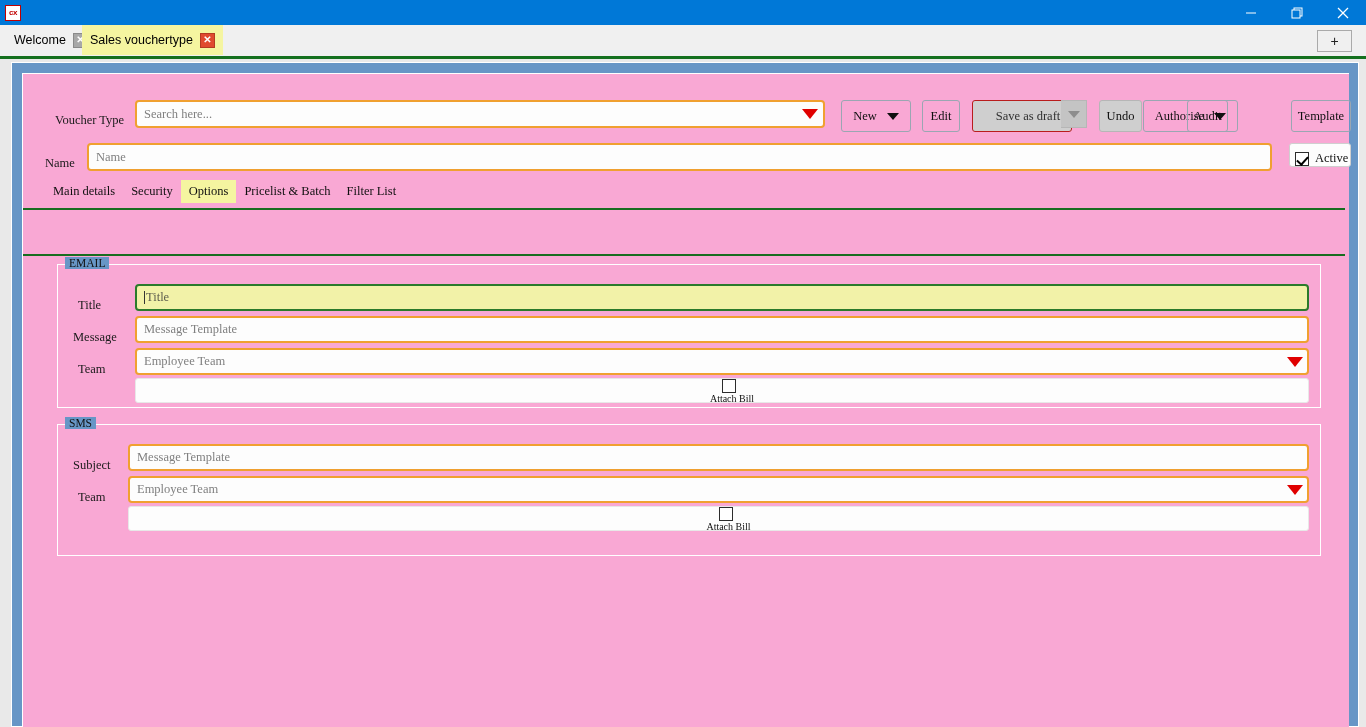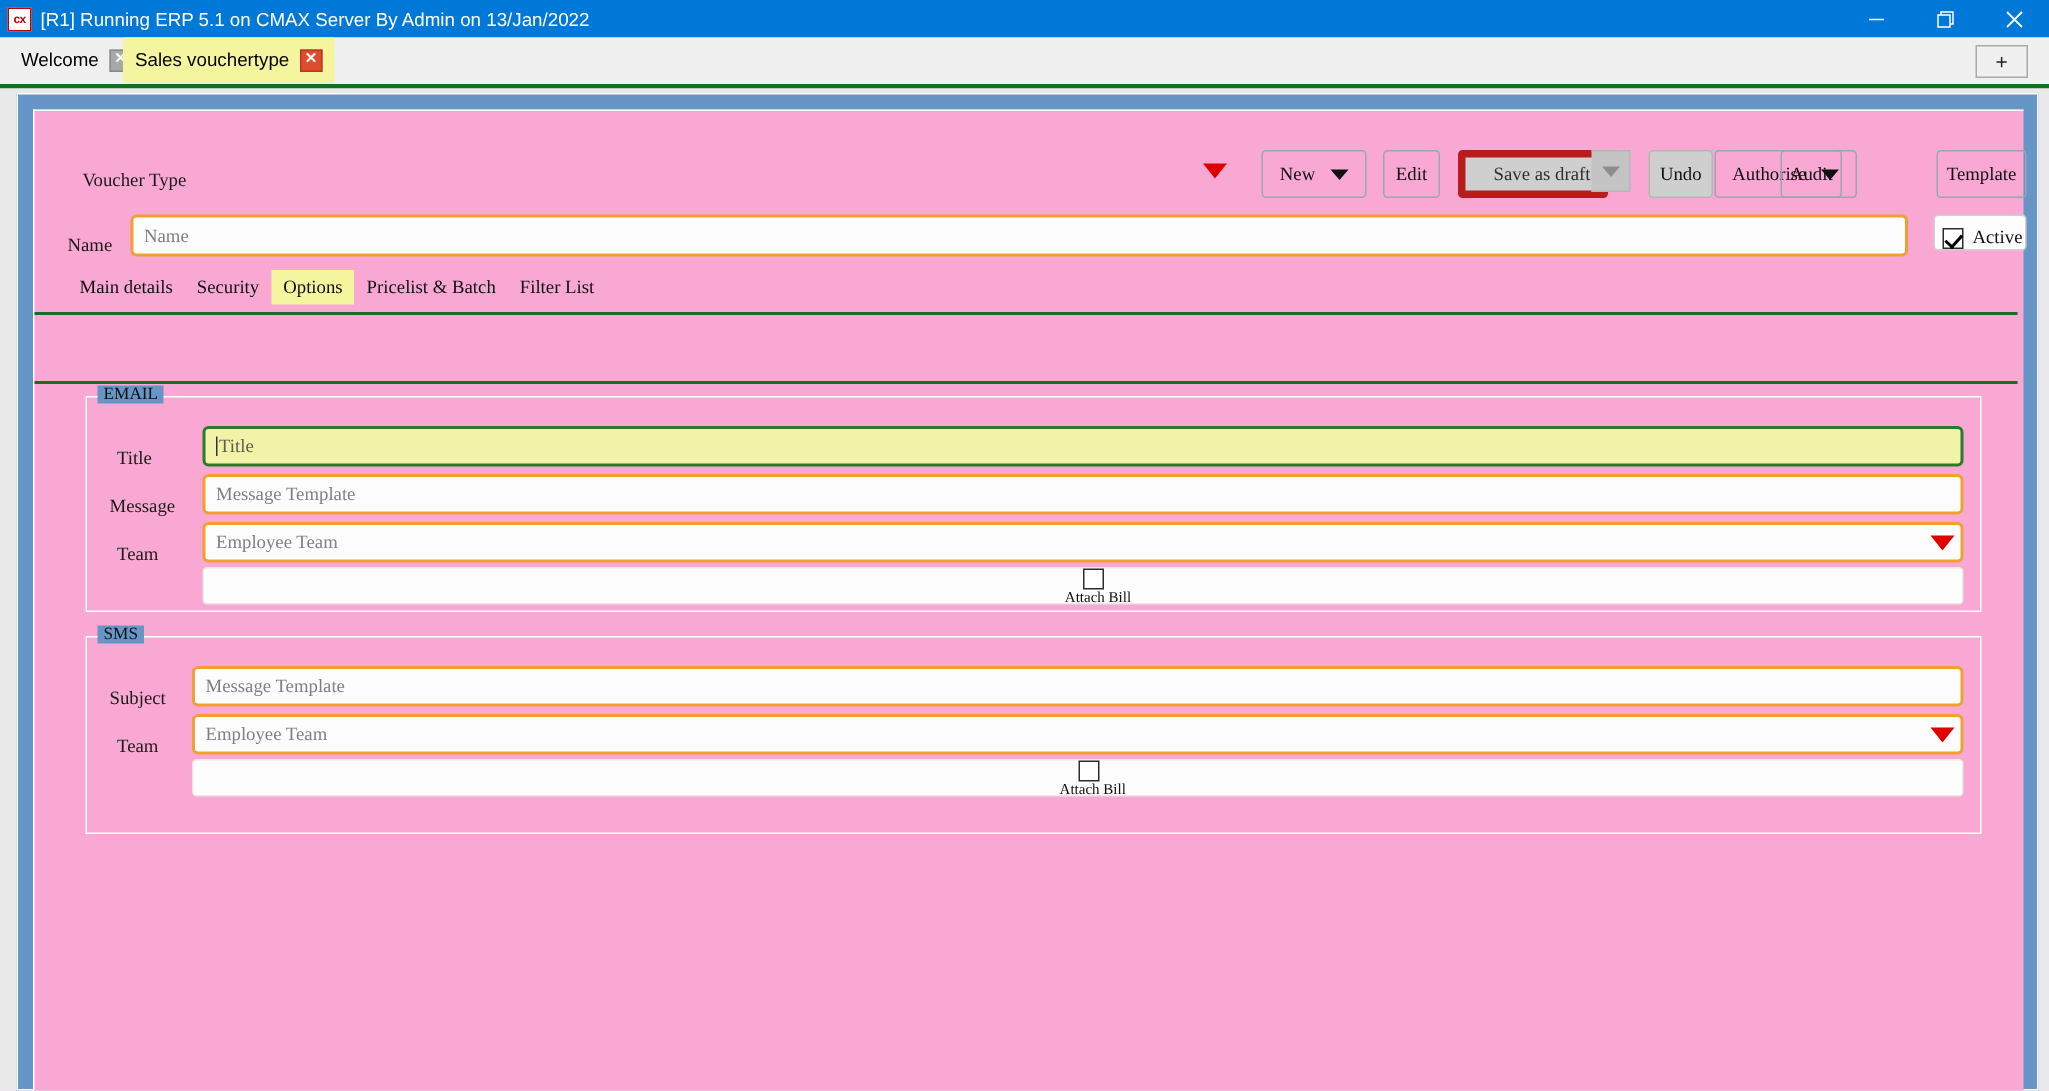--- a/index.html
+++ b/index.html
@@ -129,21 +129,21 @@
     position: absolute; height: 32px;
     border: 1px solid #9aa6b2;
     border-radius: 3px;
     background: transparent;
     color: #101010; font-size: 12.5px;
     display: flex; align-items: center; justify-content: center;
     white-space: nowrap;
   }
   .tbtn.disabled {
     background: #cfcfcf;
-    border: 5px solid #b91c1c;
+    border: 1px solid #b91c1c;
     color: #303030;
     padding-left: 12px;
   }
   .tbtn.grayish {
     background: #cfcfcf;
     border: 1px solid #b6b6b6;
   }
   .tbtn .cheav {
     margin-left: 10px;
     width: 0; height: 0;
@@ -216,21 +216,20 @@
     display: flex; align-items: center;
     padding-left: 20px;
     font-size: 10px; color: #101010; flex-direction: column;
   }
 </style>
 </head>
 <body>
 
 <div id="titlebar">
   <div id="app-icon">cx</div>
-  <div id="title-text">[R1] Running ERP 5.1 on CMAX Server By Admin on 13/Jan/2022</div>
   <div id="win-controls">
     <div class="wbtn">
       <svg width="12" height="12" viewBox="0 0 12 12">
           <line x1="1" y1="6" x2="11" y2="6" stroke="#fff" stroke-width="1"></line>
         </svg>
     </div>
     <div class="wbtn">
       <svg width="12" height="12" viewBox="0 0 12 12">
         <rect x="3" y="1" width="8" height="8" fill="none" stroke="#fff" stroke-width="1"></rect>
         <rect x="1" y="3" width="8" height="8" fill="#0078d7" stroke="#fff" stroke-width="1"></rect>
@@ -256,20 +255,23 @@
   </div>
   <div id="tab-add">+</div>
 </div>
 <div id="green-rule"></div>
 
 <div id="client">
  <div id="panel-outer">
   <div id="panel-inner">
 
     <span class="lbl" style="left:32px; top:39px;">Voucher Type</span>
+    <div class="field" style="left:112px; top:26px; width:690px; height:28px;">
+      <span>Search here...</span>
+    </div>
     <div class="dd-arrow" style="left:779px; top:35px;"></div>
 
     <div class="tbtn" style="left:818px; top:26px; width:70px;">
       <span>New</span>
       <i class="cheav"></i>
     </div>
     <div class="tbtn" style="left:899px; top:26px; width:38px;">
       <span>Edit</span>
     </div>
     <div class="tbtn disabled" style="left:949px; top:26px; width:100px;">

